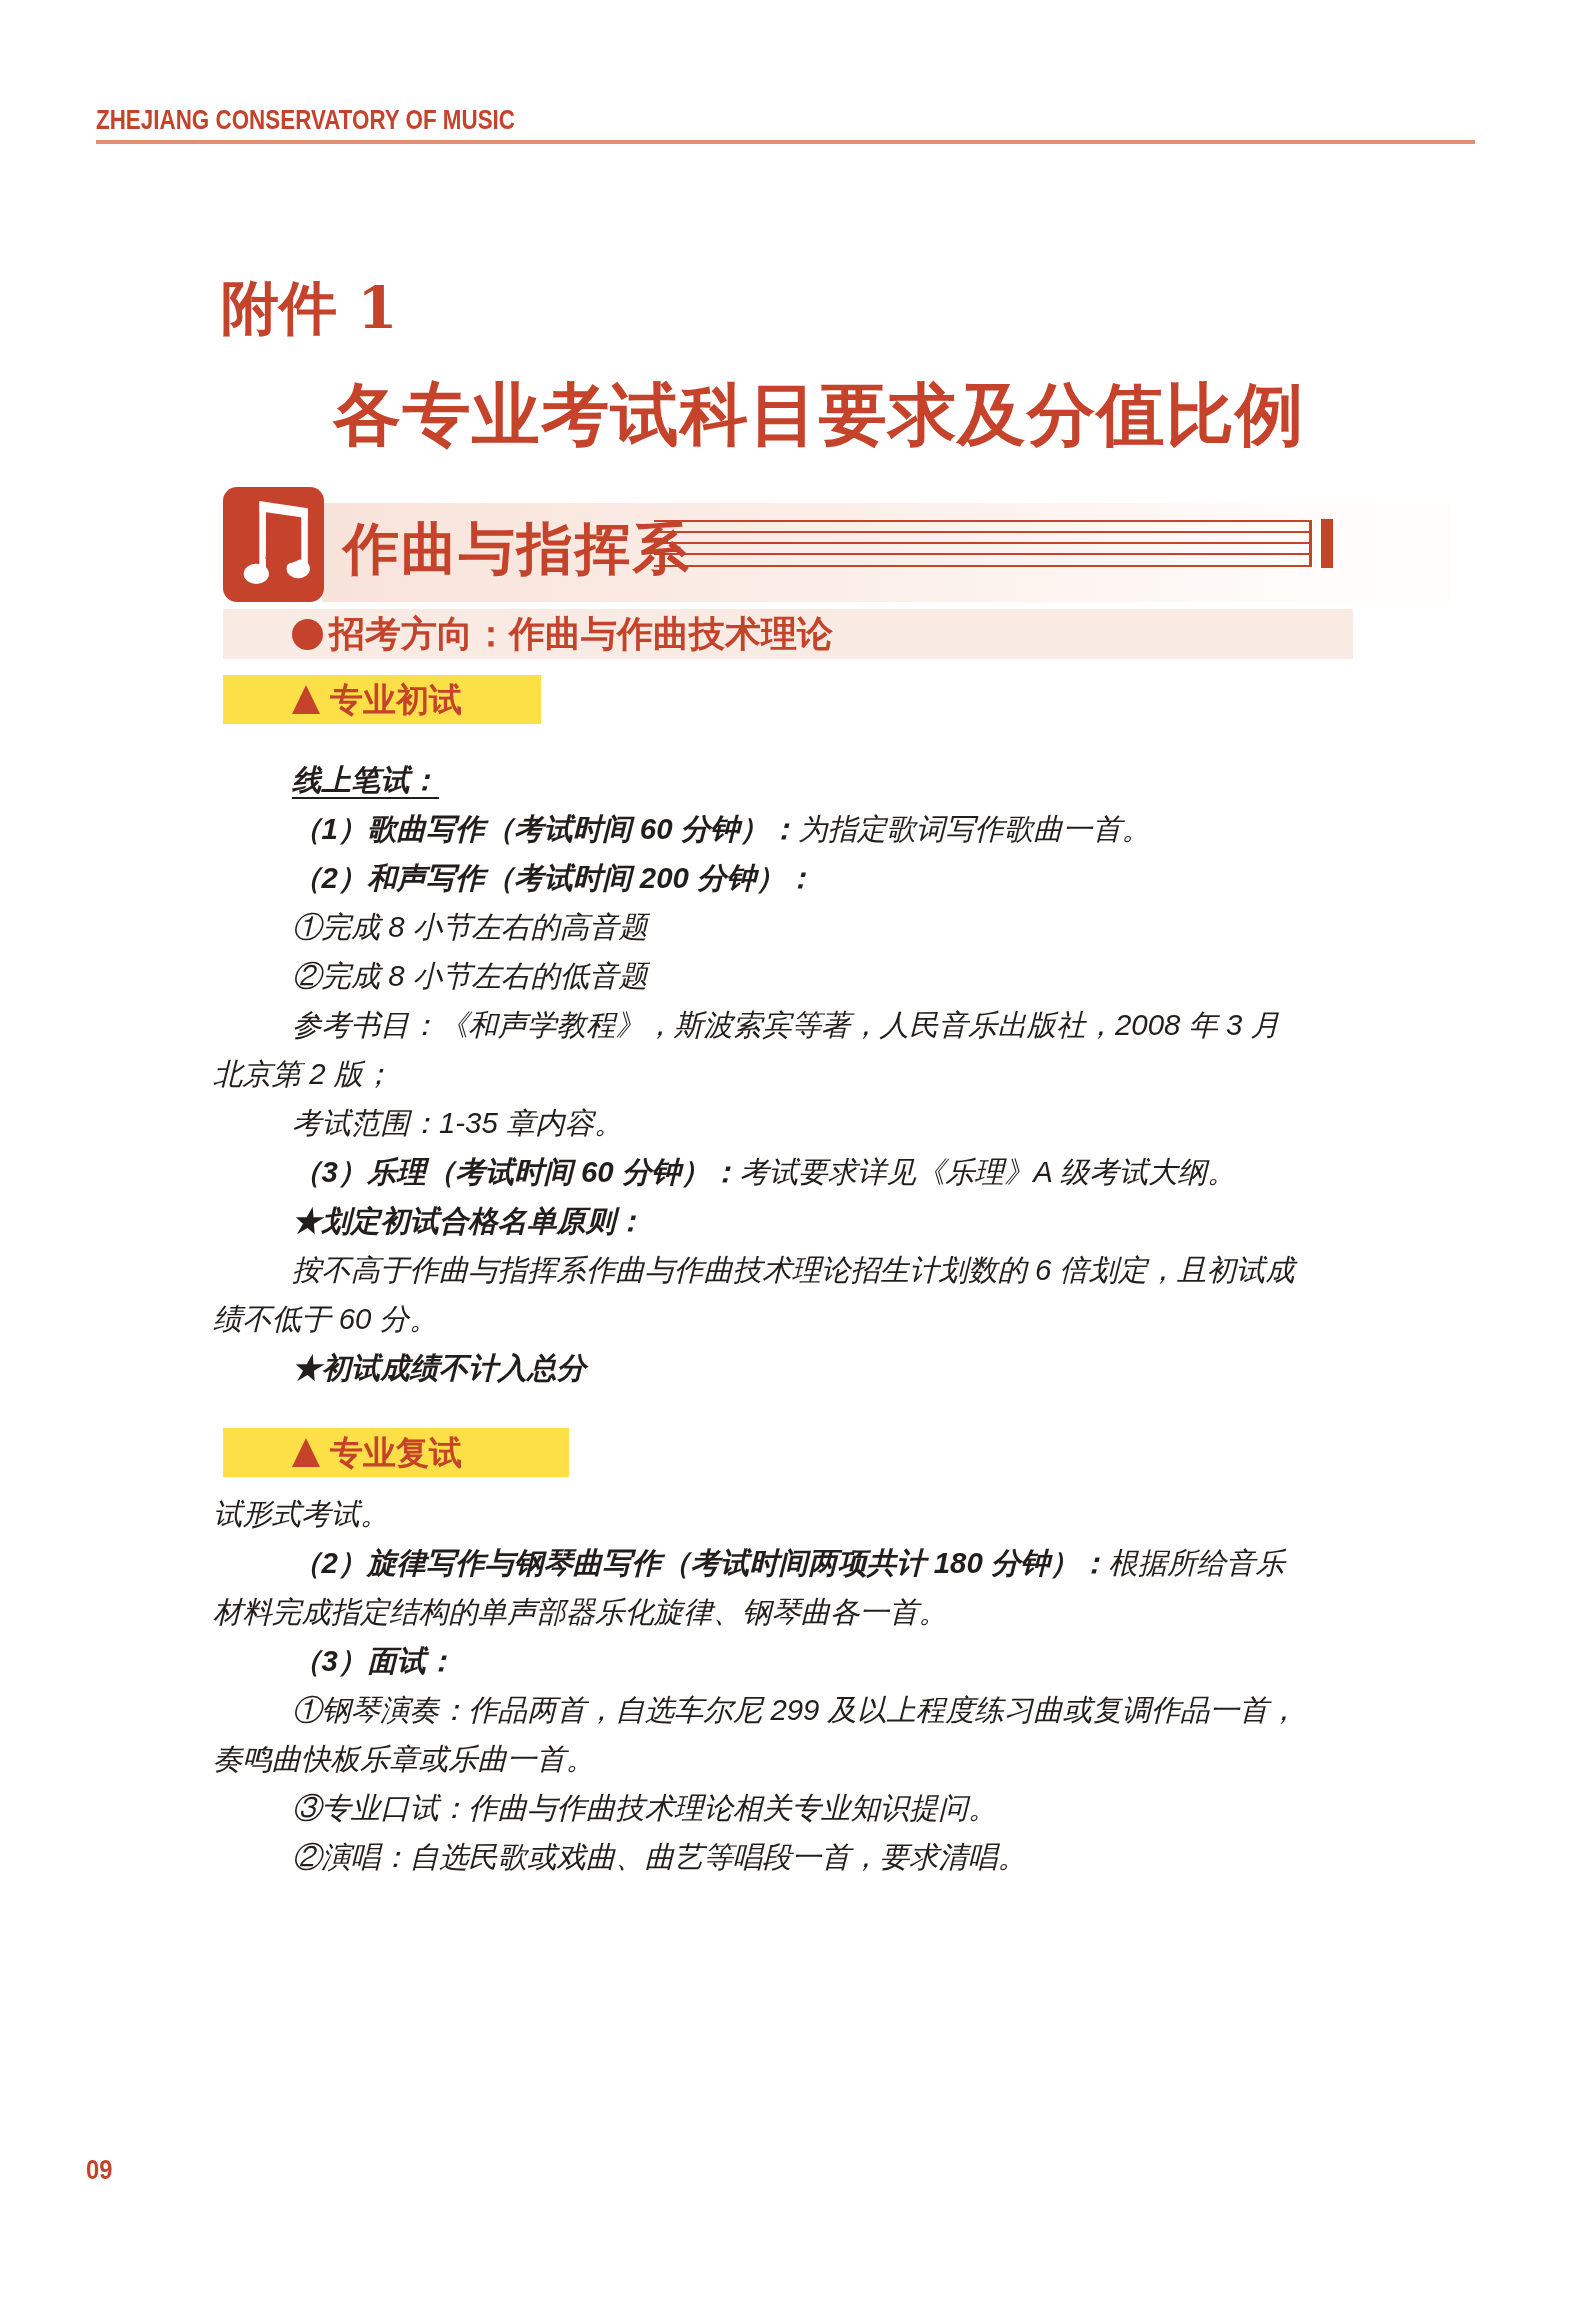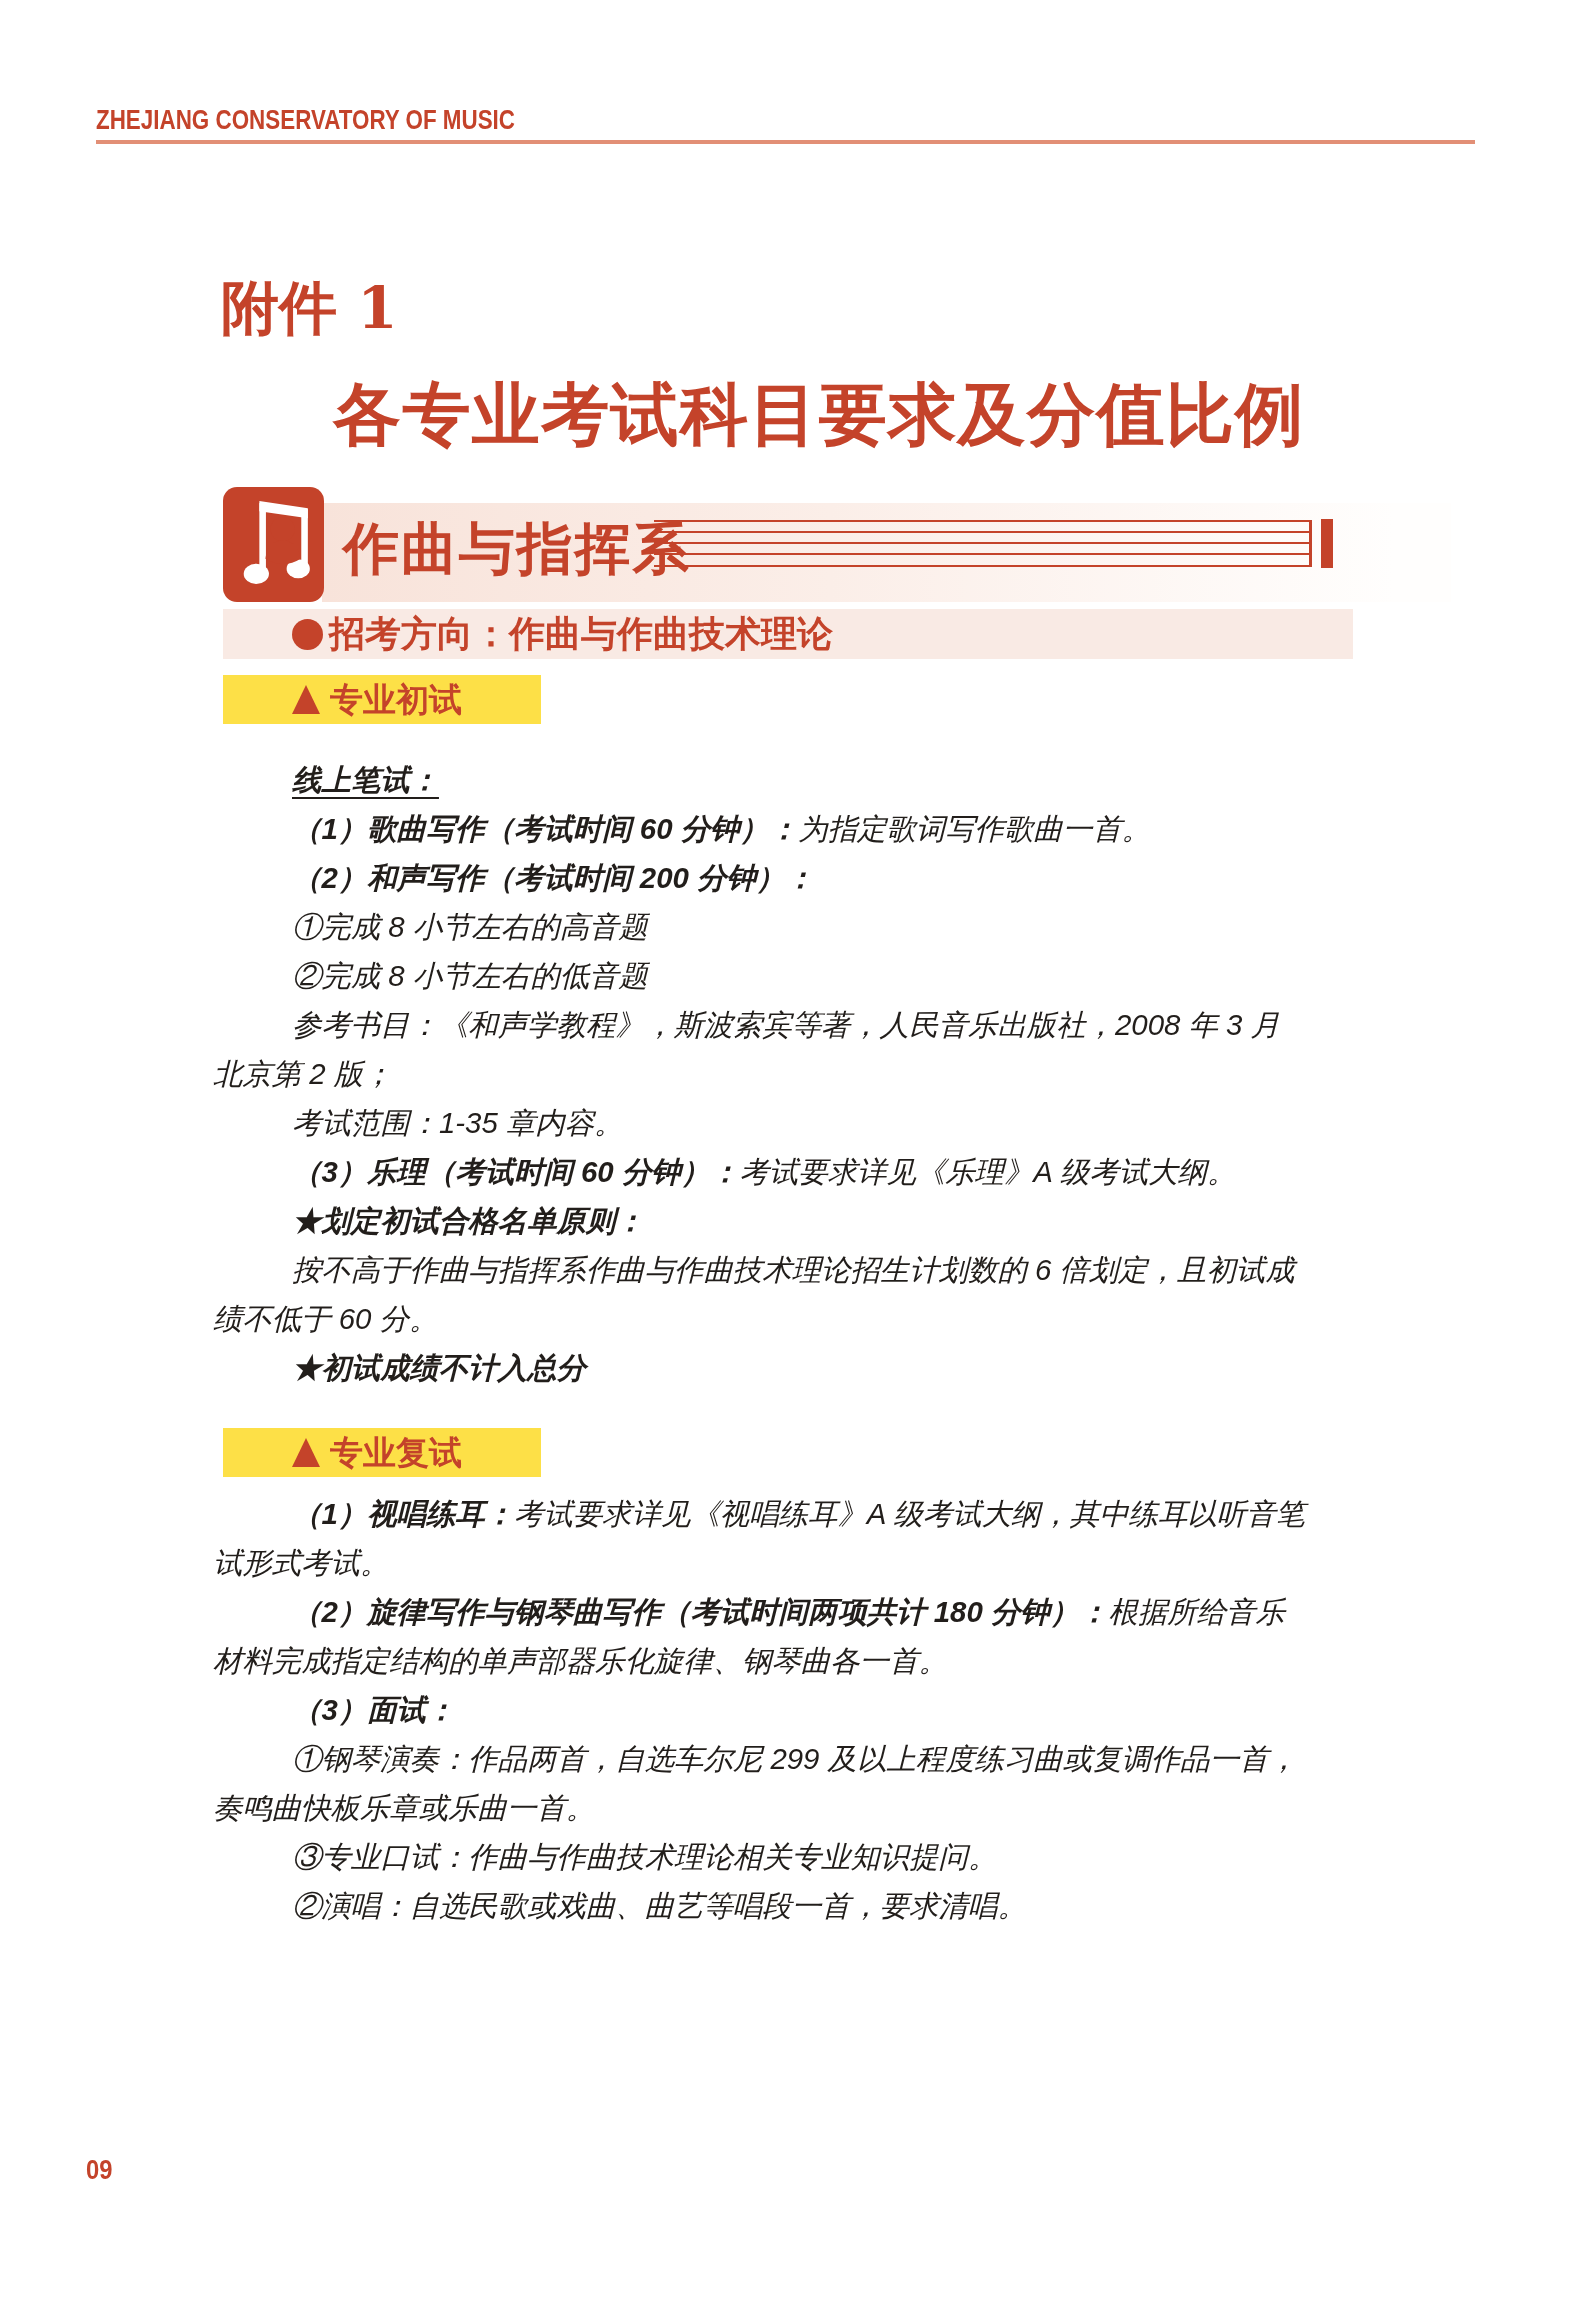--- a/index.html
+++ b/index.html
@@ -66,21 +66,21 @@
   .direction-label{
     position:absolute;left:106px;top:0px;height:50px;line-height:50px;
     font-size:36px;font-weight:bold;color:#c4432a;white-space:nowrap;
   }
   
   .section-strip{
     position:absolute;left:223px;width:318px;height:49px;
     background:#fde047;
   }
   .strip-initial{top:675px;}
-  .strip-second{top:1428px;}
+  .strip-second{top:1428px;padding-left:28px;}
   .section-triangle{
     position:absolute;left:69px;top:9.8px;width:0;height:0;
     border-left:14.5px solid transparent;border-right:14.5px solid transparent;
     border-bottom:29.4px solid #c4432a;
   }
   .section-title{
     position:absolute;left:107px;top:0;height:49px;line-height:49px;
     font-size:33px;font-weight:bold;color:#c4432a;white-space:nowrap;
   }
   
@@ -161,21 +161,20 @@
       <div class="line indent"><span class="">按不高于作曲与指挥系作曲与作曲技术理论招生计划数的 6 倍划定，且初试成</span></div>
       <div class="line"><span class="">绩不低于 60 分。</span></div>
       <div class="line indent"><span class="seg-b ">★初试成绩不计入总分</span></div>
     </div>
 
   <div class="section-strip strip-second">
     <div class="section-triangle"></div>
     <div class="section-title">专业复试</div>
   </div>
   <div class="body-block body-second">
-      <div class="line indent"><span class="seg-b ">（1）视唱练耳：</span><span class="">考试要求详见《视唱练耳》A 级考试大纲，其中练耳以听音笔</span></div>
       <div class="line"><span class="">试形式考试。</span></div>
       <div class="line indent"><span class="seg-b ">（2）旋律写作与钢琴曲写作（考试时间两项共计 180 分钟）：</span><span class="">根据所给音乐</span></div>
       <div class="line"><span class="">材料完成指定结构的单声部器乐化旋律、钢琴曲各一首。</span></div>
       <div class="line indent"><span class="seg-b ">（3）面试：</span></div>
       <div class="line indent"><span class="">①钢琴演奏：作品两首，自选车尔尼 299 及以上程度练习曲或复调作品一首，</span></div>
       <div class="line"><span class="">奏鸣曲快板乐章或乐曲一首。</span></div>
       <div class="line indent"><span class="">③专业口试：作曲与作曲技术理论相关专业知识提问。</span></div>
       <div class="line indent"><span class="">②演唱：自选民歌或戏曲、曲艺等唱段一首，要求清唱。</span></div>
     </div>
 

